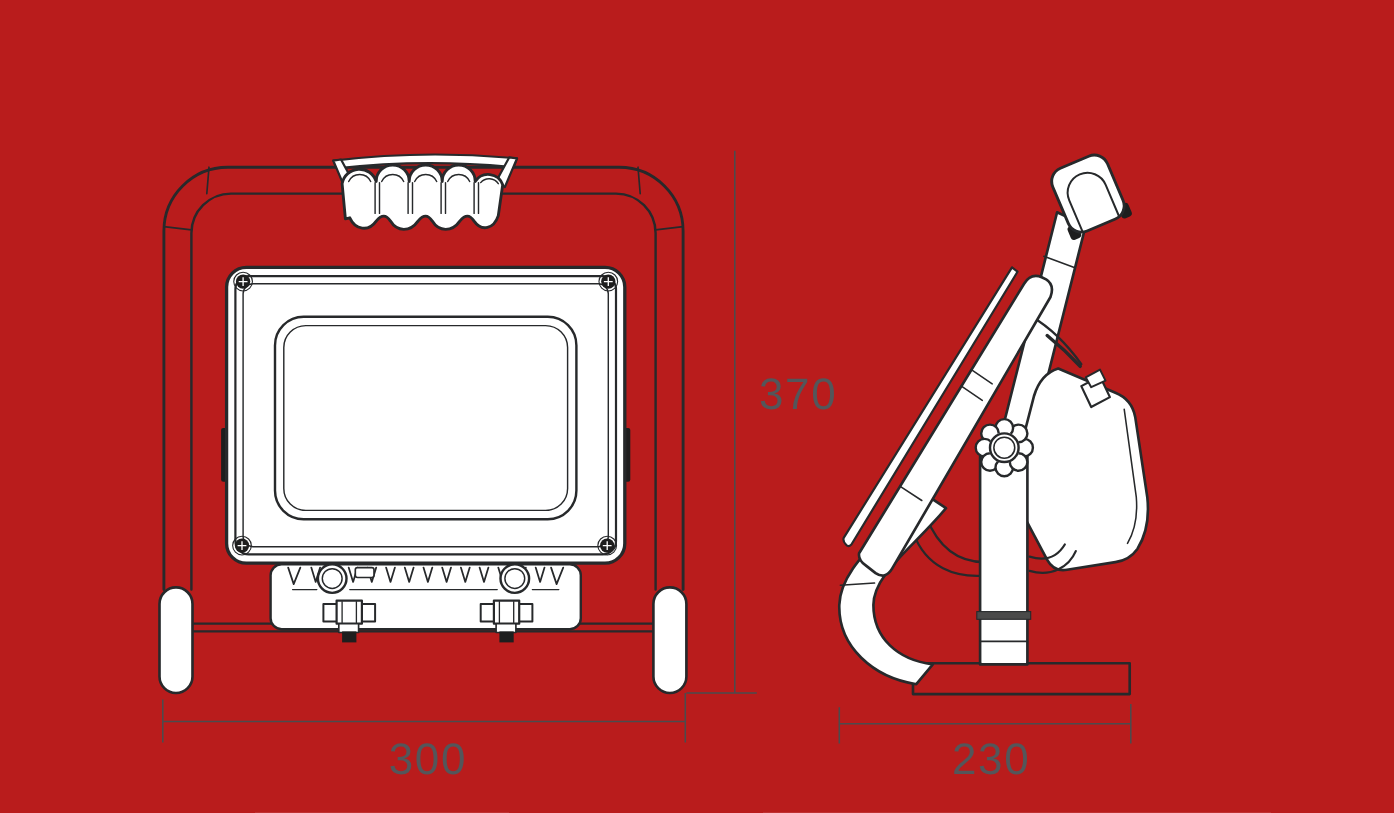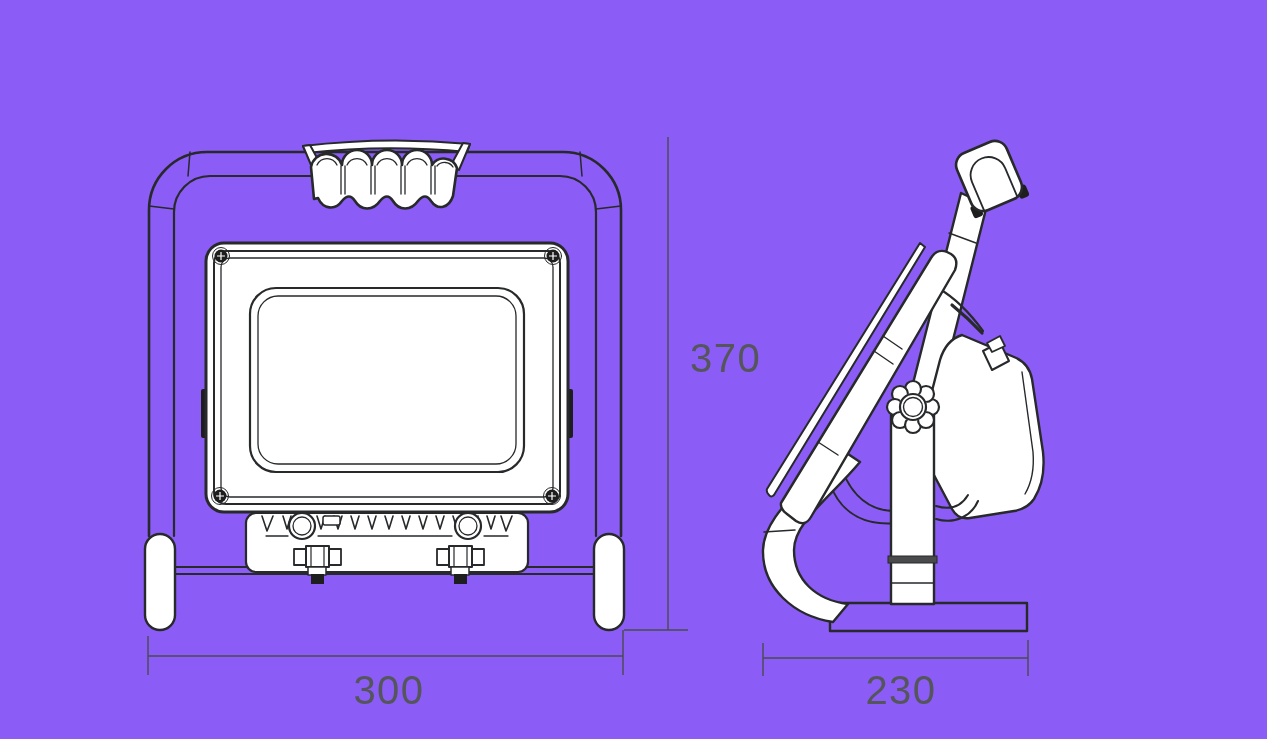--- a/index.html
+++ b/index.html
@@ -1,16 +1,16 @@
 <!DOCTYPE html>
 <html><head>
 <meta charset="utf-8">
 <style>
   html,body{margin:0;padding:0;background:#ffffff;}
-  .canvas{position:relative;width:1267px;height:739px;background:#8b5cf6;overflow:hidden;
+  .canvas{position:relative;width:1267px;height:739px;background:#b91c1c;overflow:hidden;
           font-family:"Liberation Sans", sans-serif;}
   svg{display:block;}
   .dim-text{font-family:"Liberation Sans", sans-serif;font-size:40px;letter-spacing:1.5px;
             fill:#54565a;}
   .ln{stroke:#27292b;fill:none;stroke-linecap:round;stroke-linejoin:round;}
   .w{fill:#ffffff;}
   .dk{fill:#1e1e1e;stroke:none;}
   .dim{stroke:#4a4c4e;stroke-width:1.4;fill:none;stroke-linecap:butt;}
 </style>
 </head>

